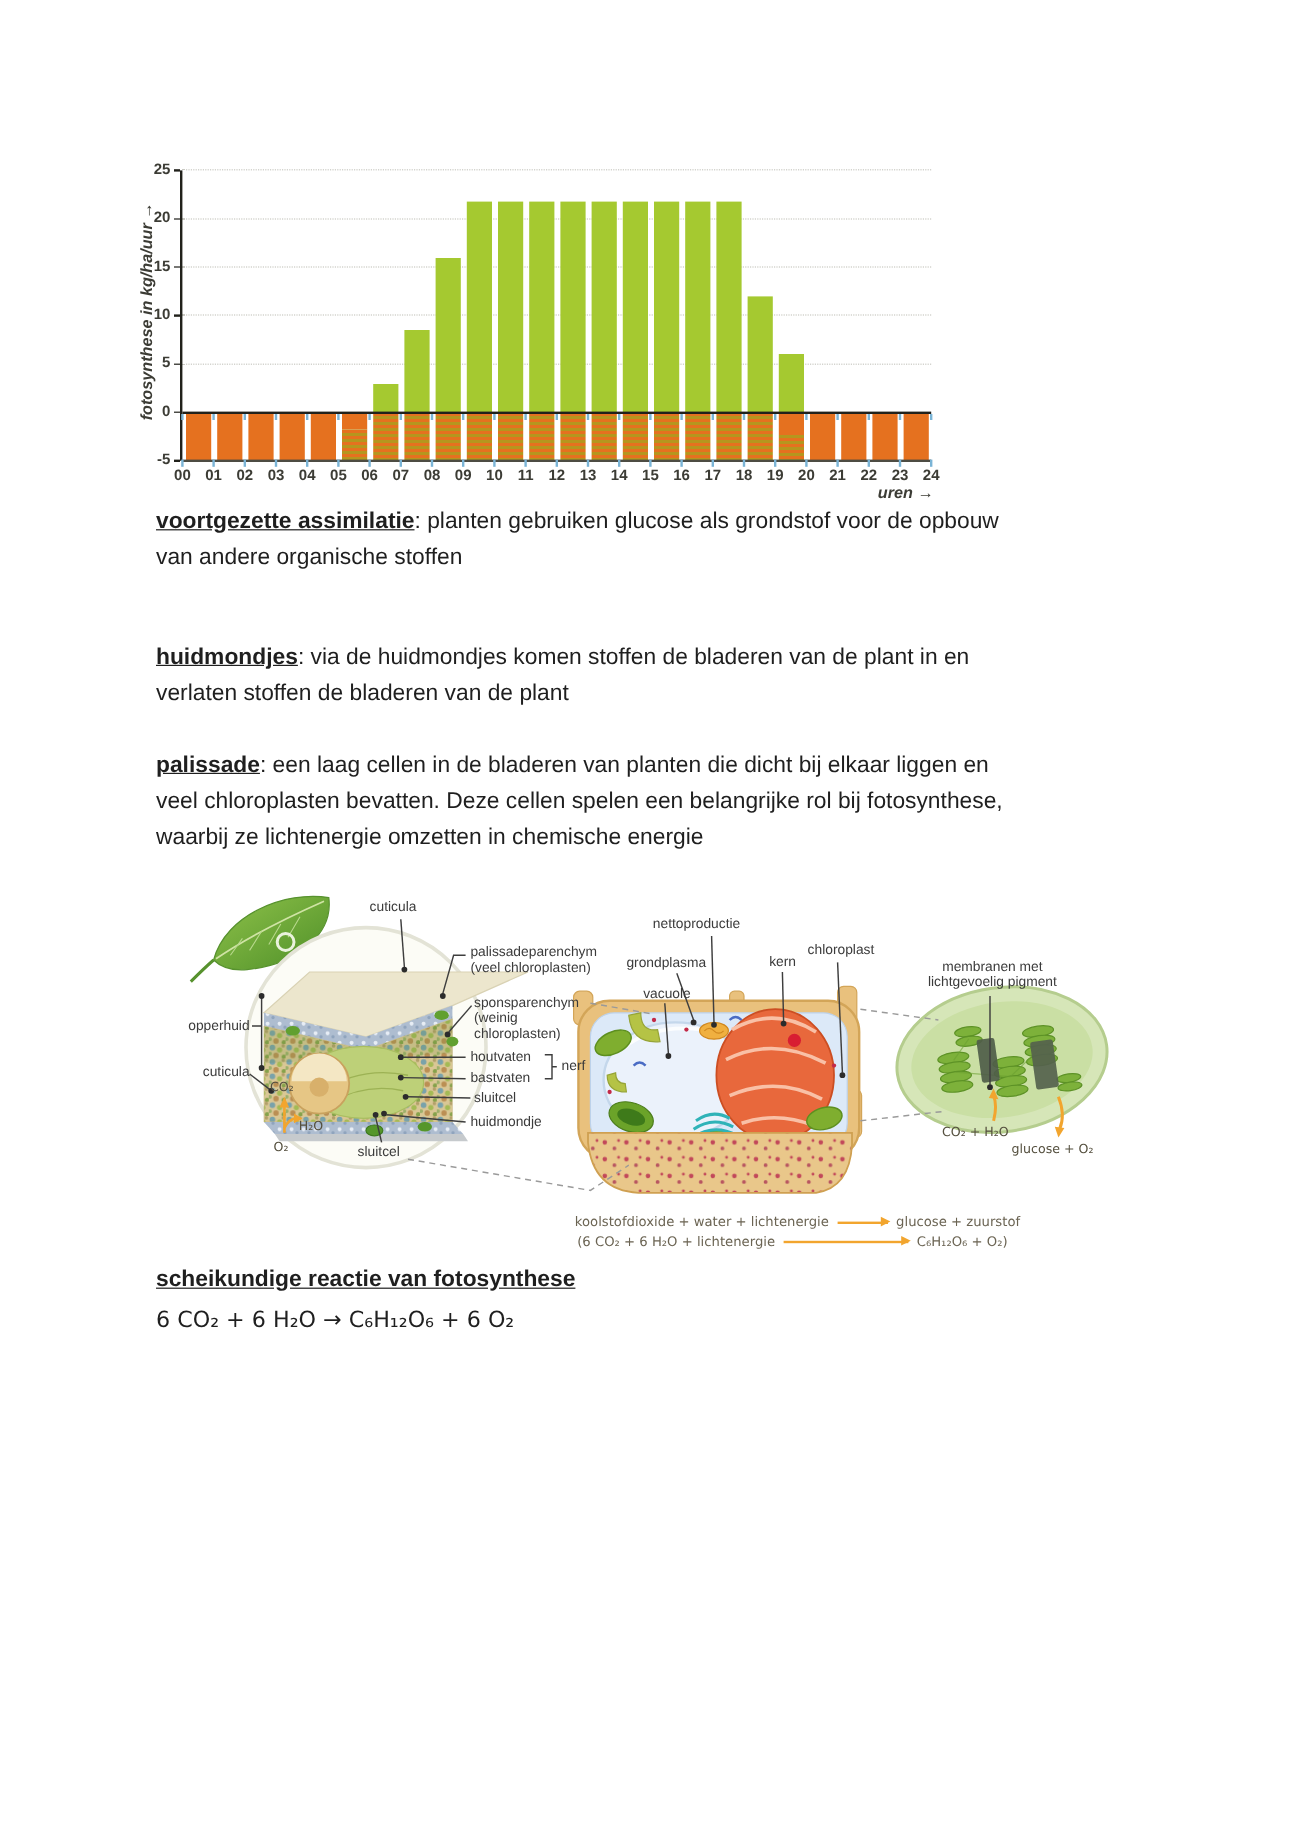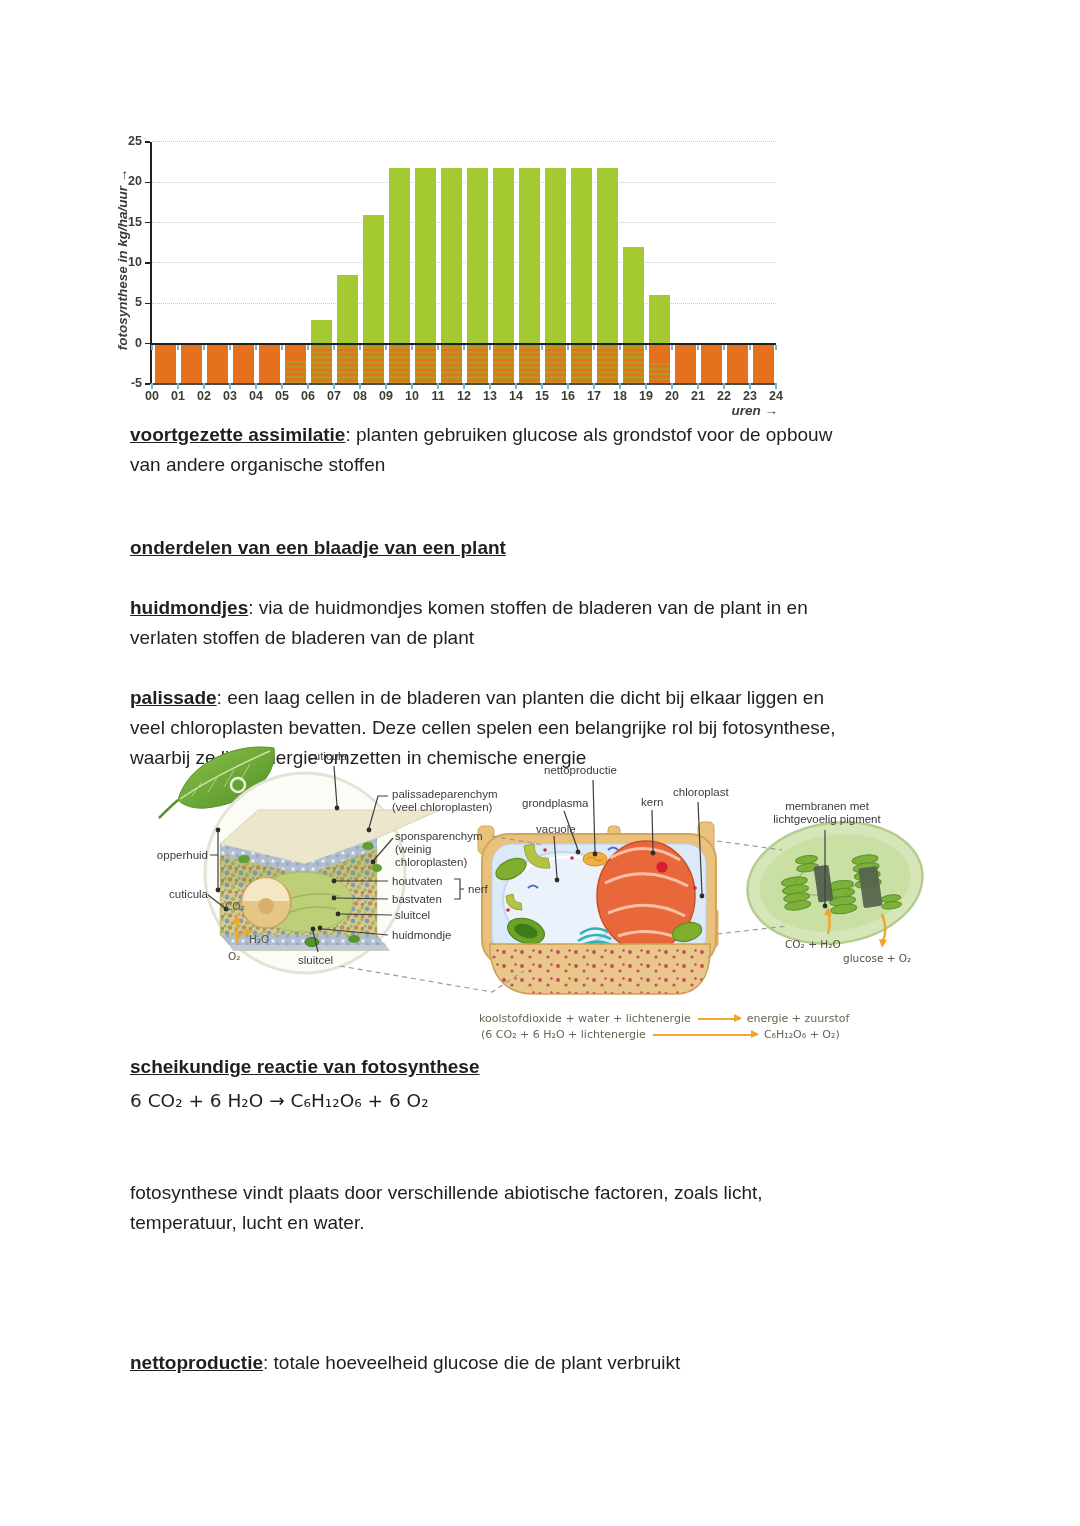--- a/index.html
+++ b/index.html
@@ -180,38 +180,34 @@
     <div style="position: absolute; left: 49px; top: 210.9px; width: 5px; height: 1.5px; background: rgb(33, 33, 27);"></div>
     <div style="position: absolute; left: 16px; top: 203.7px; width: 30px; text-align: right; font: 700 12.5px &quot;Liberation Sans&quot;, sans-serif; color: rgb(60, 60, 53);">0</div>
     <div style="position: absolute; left: 49px; top: 251.3px; width: 5px; height: 1.5px; background: rgb(33, 33, 27);"></div>
     <div style="position: absolute; left: 16px; top: 244px; width: 30px; text-align: right; font: 700 12.5px &quot;Liberation Sans&quot;, sans-serif; color: rgb(60, 60, 53);">-5</div>
   </div>
 
 <div class="para" style="top:420px"><span class="b">voortgezette assimilatie</span><span>: planten gebruiken glucose als grondstof voor de opbouw
 van andere organische stoffen</span></div>
 
 <div class="para" style="top:503px">
-  <div class="b">onderdelen van een blaadje van een plant</div>
   <div><span class="b">huidmondjes</span><span>: via de huidmondjes komen stoffen de bladeren van de plant in en
 verlaten stoffen de bladeren van de plant</span></div>
   <div><span class="b">palissade</span><span>: een laag cellen in de bladeren van planten die dicht bij elkaar liggen en
 veel chloroplasten bevatten. Deze cellen spelen een belangrijke rol bij fotosynthese,
 waarbij ze lichtenergie omzetten in chemische energie</span></div>
 </div>
 
 <div class="para b" style="top:1052px">scheikundige reactie van fotosynthese</div>
 <div class="para chem-big" style="top:1086px">6 CO₂ + 6 H₂O → C₆H₁₂O₆ + 6 O₂</div>
 
 <div class="para" style="top:1148px">
-  <div>fotosynthese vindt plaats door verschillende abiotische factoren, zoals licht,
-temperatuur, lucht en water.</div>
 </div>
 
 <div class="para" style="top:1318px">
-  <div><span class="b">nettoproductie</span><span>: totale hoeveelheid glucose die de plant verbruikt</span></div>
 </div>
 
 <div id="diagram">
 <svg id="dg-art" viewBox="0 0 870 318" width="870" height="318">
   <defs>
     <linearGradient id="lg" x1="0" y1="0" x2="1" y2="1">
       <stop offset="0" stop-color="#8fc24a"></stop>
           <stop offset="1" stop-color="#4e8f28"></stop>
     </linearGradient>
     <pattern id="pc" width="14" height="12" patternUnits="userSpaceOnUse">
@@ -412,20 +408,20 @@
   <div class="dlab" style="left:501px;top:58px">kern</div>
   <div class="dlab" style="left:533px;top:48px">chloroplast</div>
   <div class="dlab" style="left:620px;top:62px;width:134px;text-align:center">membranen met</div>
   <div class="dlab" style="left:620px;top:75px;width:134px;text-align:center">lichtgevoelig pigment</div>
   <div class="dlab chem" style="left:645px;top:200px">CO₂ + H₂O</div>
   <div class="dlab chem" style="left:703px;top:214px">glucose + O₂</div>
 
   <div class="eqrow" style="left:339px;top:274px">
     <span>koolstofdioxide + water + lichtenergie</span>
     <span class="eqarrow" style="width:42px"></span>
-    <span>energie + zuurstof</span>
+    <span>glucose + zuurstof</span>
   </div>
   <div class="eqrow" style="left:341px;top:290px">
     <span>(6 CO₂ + 6 H₂O + lichtenergie</span>
     <span class="eqarrow" style="width:104px"></span>
     <span>C₆H₁₂O₆ + O₂)</span>
   </div>
 </div>
 
 </body></html>

